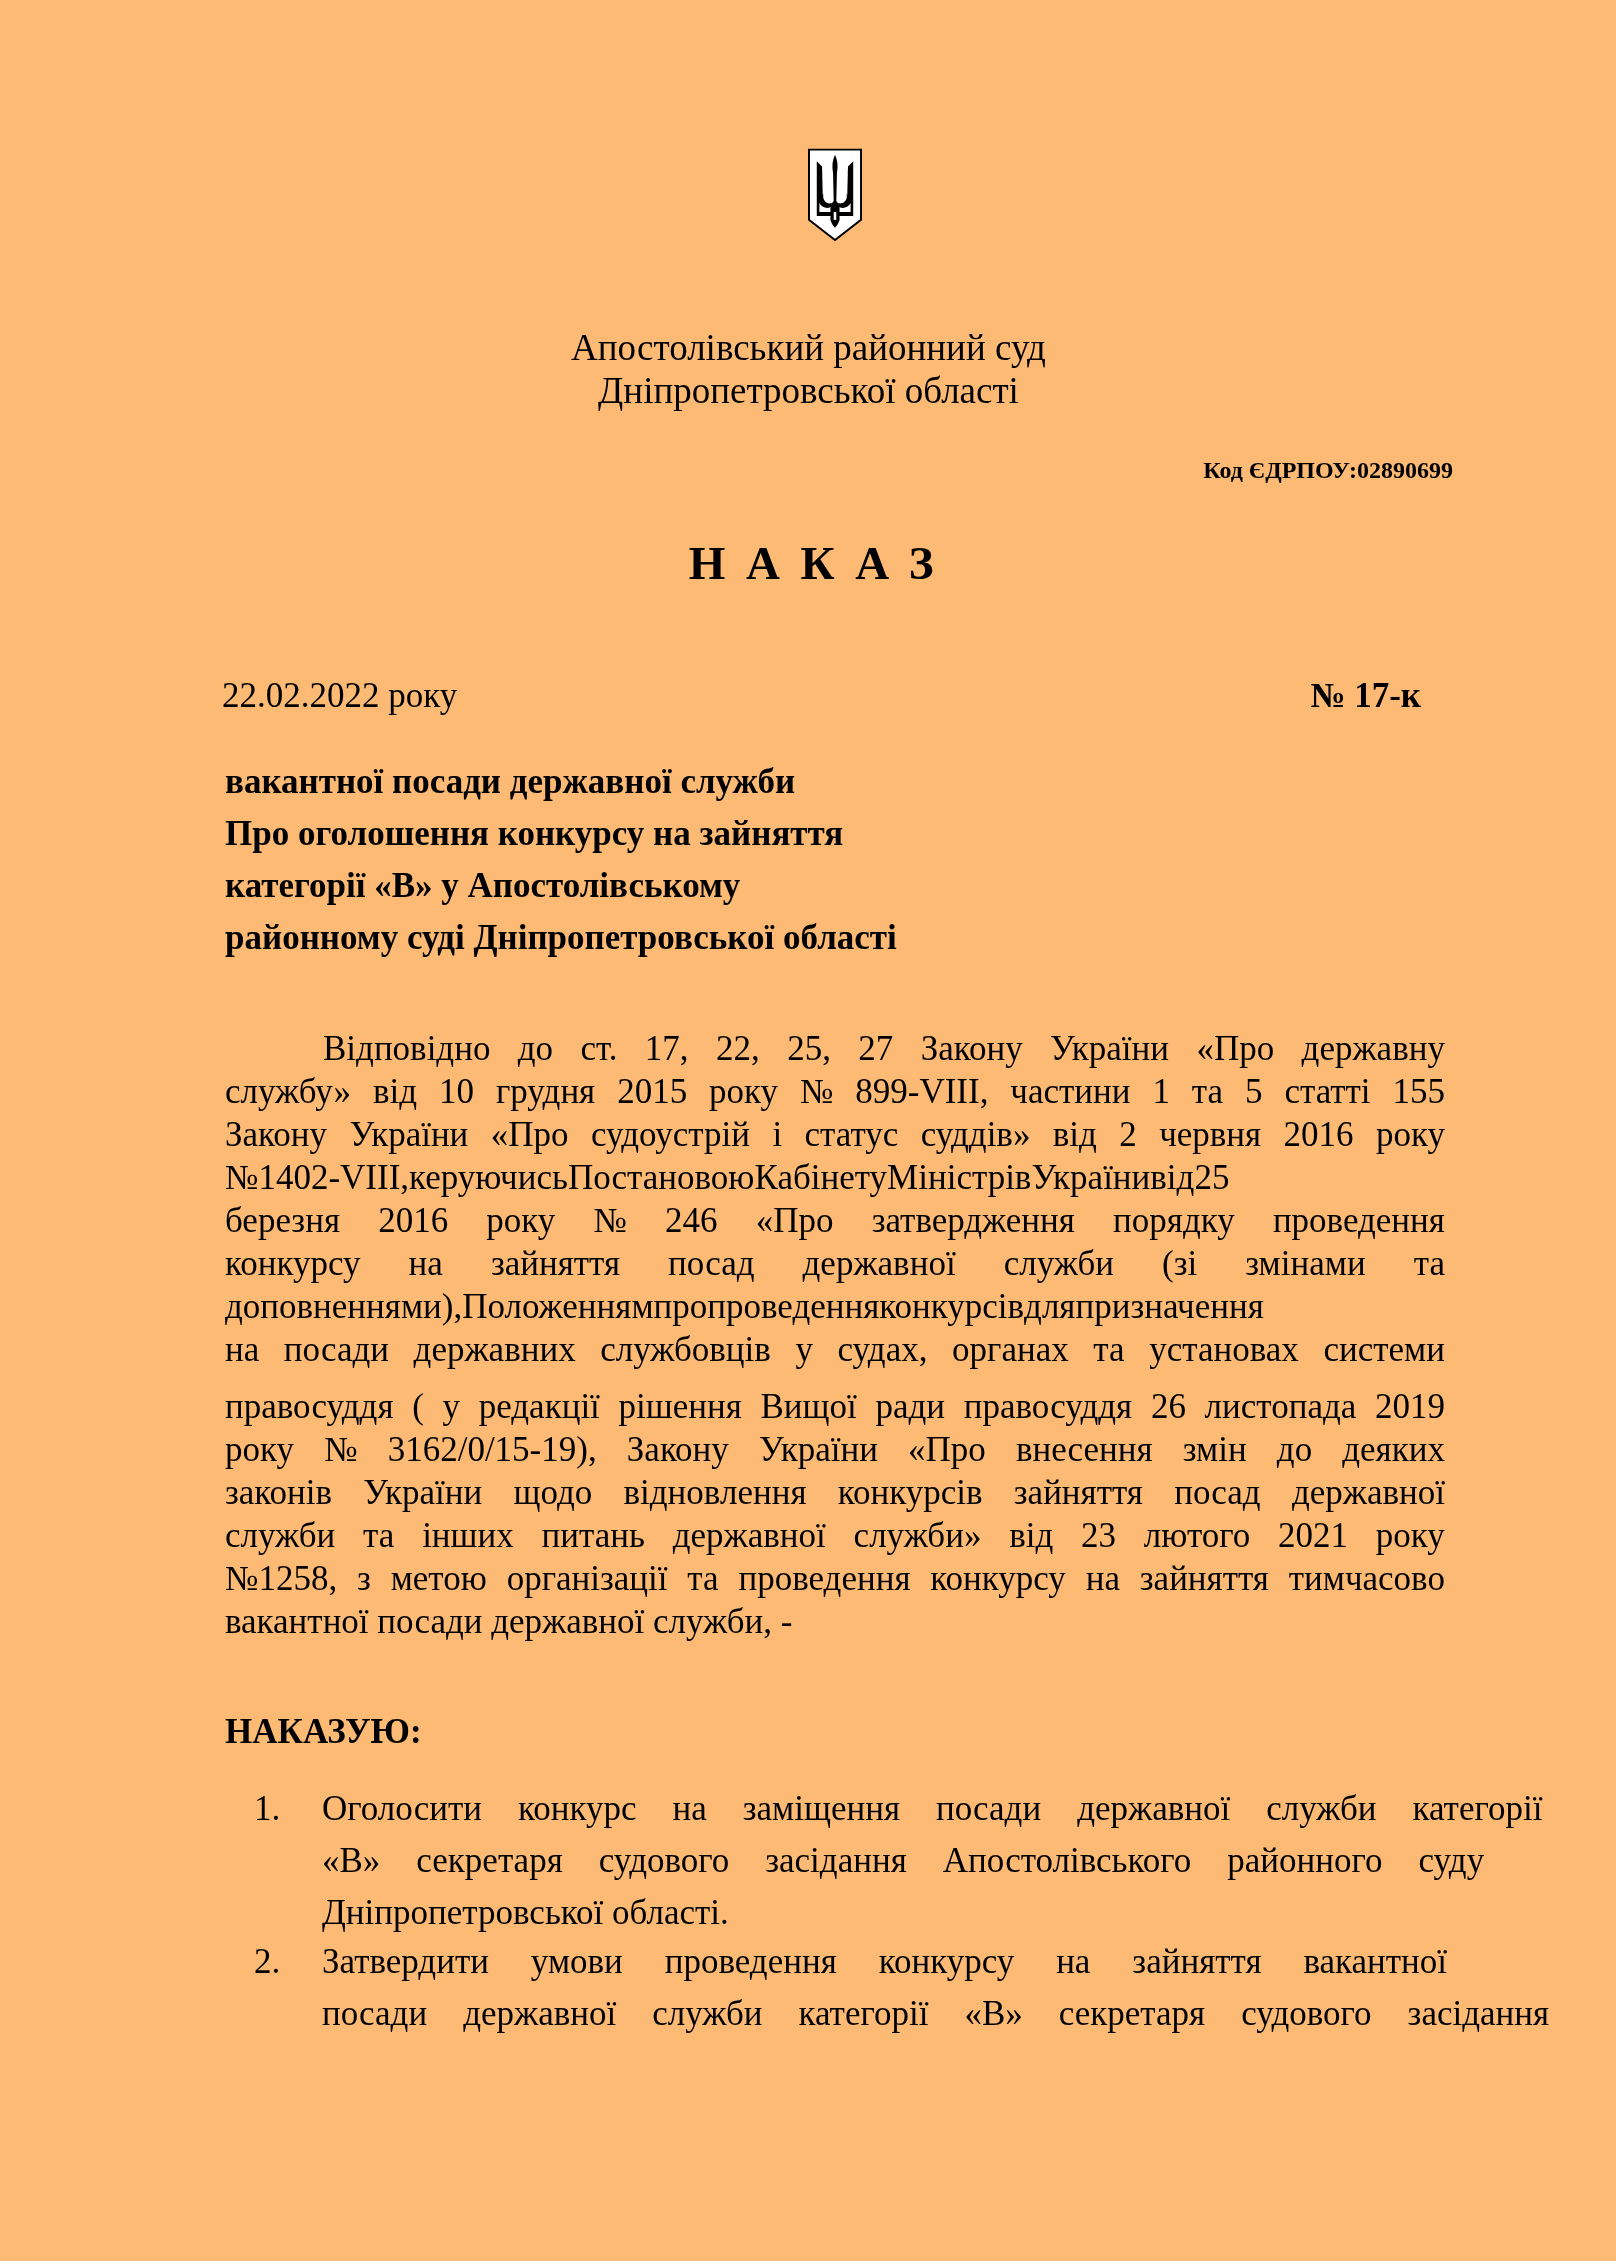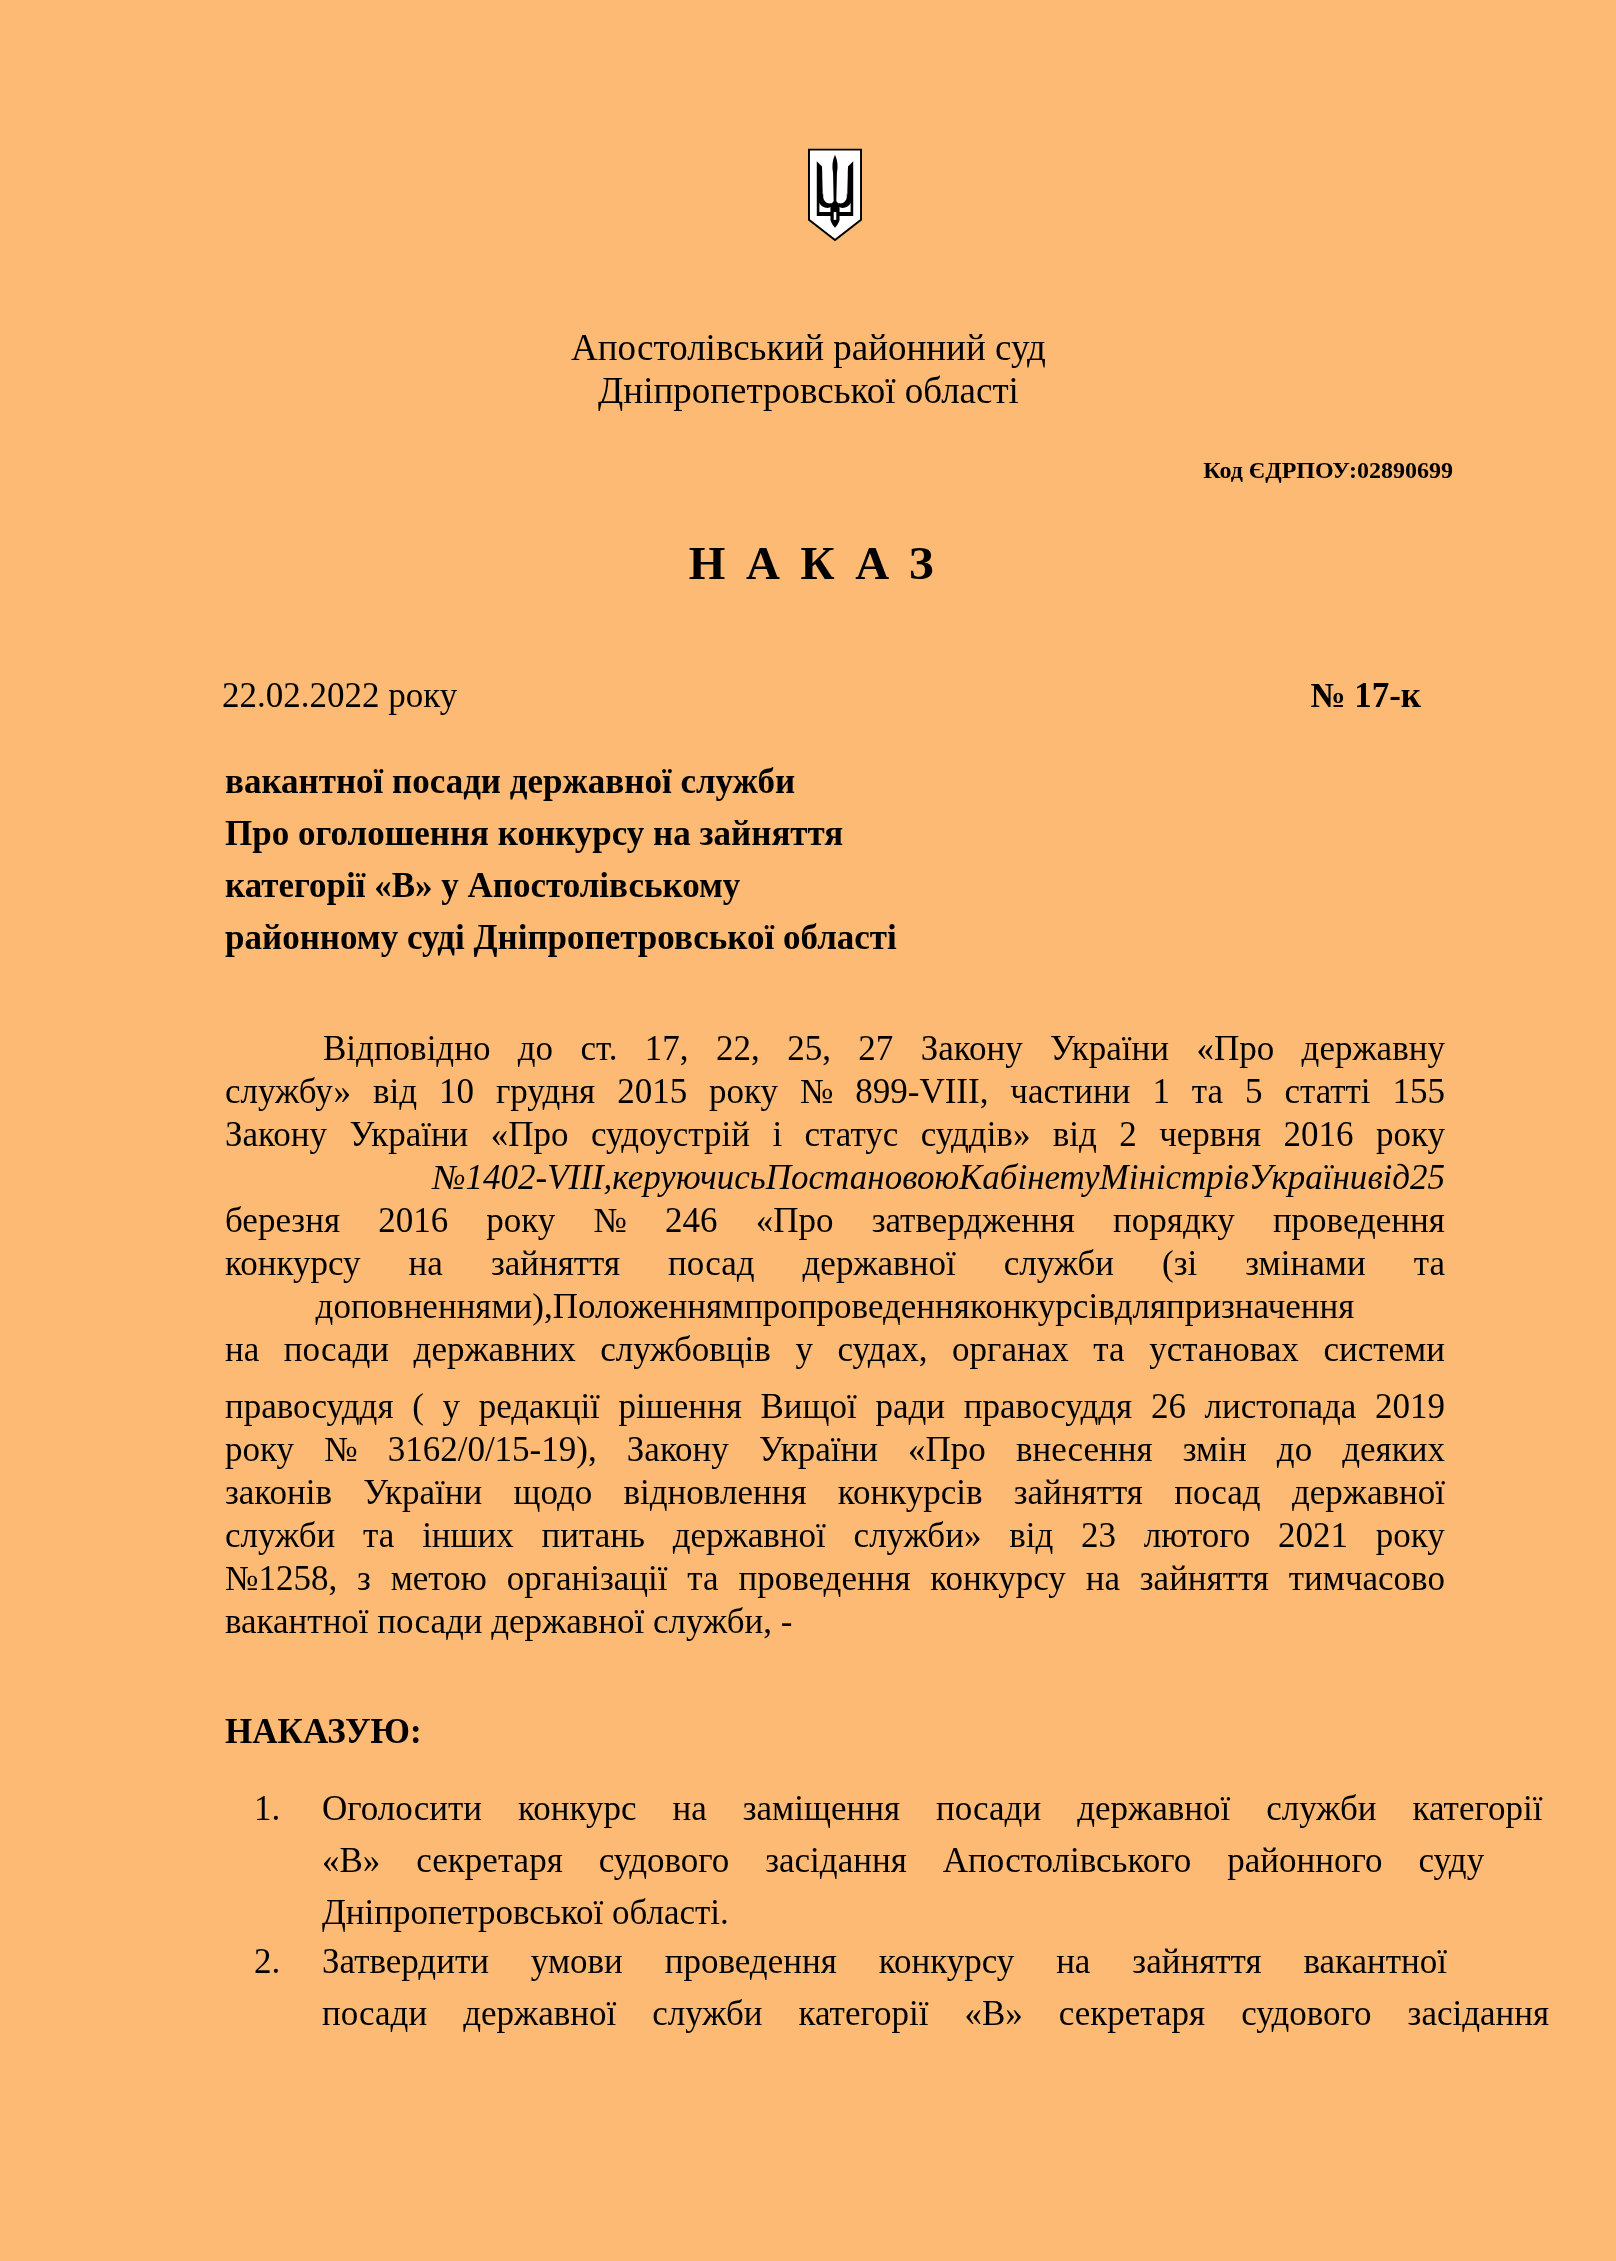--- a/index.html
+++ b/index.html
@@ -95,21 +95,21 @@
         <span>судоустрій</span>
         <span>і</span>
         <span>статус</span>
         <span>суддів»</span>
         <span>від</span>
         <span>2</span>
         <span>червня</span>
         <span>2016</span>
         <span>року</span>
       </div>
-      <div style="display: flex; white-space: nowrap; height: 43px; line-height: 43px; justify-content: flex-end; font-style: italic;">
+      <div style="display: flex; white-space: nowrap; height: 43px; line-height: 43px; justify-content: flex-start;">
         <span>№1402-VIII,</span>
         <span>керуючись</span>
         <span>Постановою</span>
         <span>Кабінету</span>
         <span>Міністрів</span>
         <span>України</span>
         <span>від</span>
         <span>25</span>
       </div>
       <div style="display: flex; white-space: nowrap; height: 43px; line-height: 43px; justify-content: space-between;">
@@ -127,21 +127,21 @@
         <span>конкурсу</span>
         <span>на</span>
         <span>зайняття</span>
         <span>посад</span>
         <span>державної</span>
         <span>служби</span>
         <span>(зі</span>
         <span>змінами</span>
         <span>та</span>
       </div>
-      <div style="display: flex; white-space: nowrap; height: 43px; line-height: 43px; justify-content: center;">
+      <div style="display: flex; white-space: nowrap; height: 43px; line-height: 43px; justify-content: flex-start;">
         <span>доповненнями),</span>
         <span>Положенням</span>
         <span>про</span>
         <span>проведення</span>
         <span>конкурсів</span>
         <span>для</span>
         <span>призначення</span>
       </div>
       <div style="display: flex; white-space: nowrap; height: 43px; line-height: 43px; justify-content: space-between;">
         <span>на</span>

